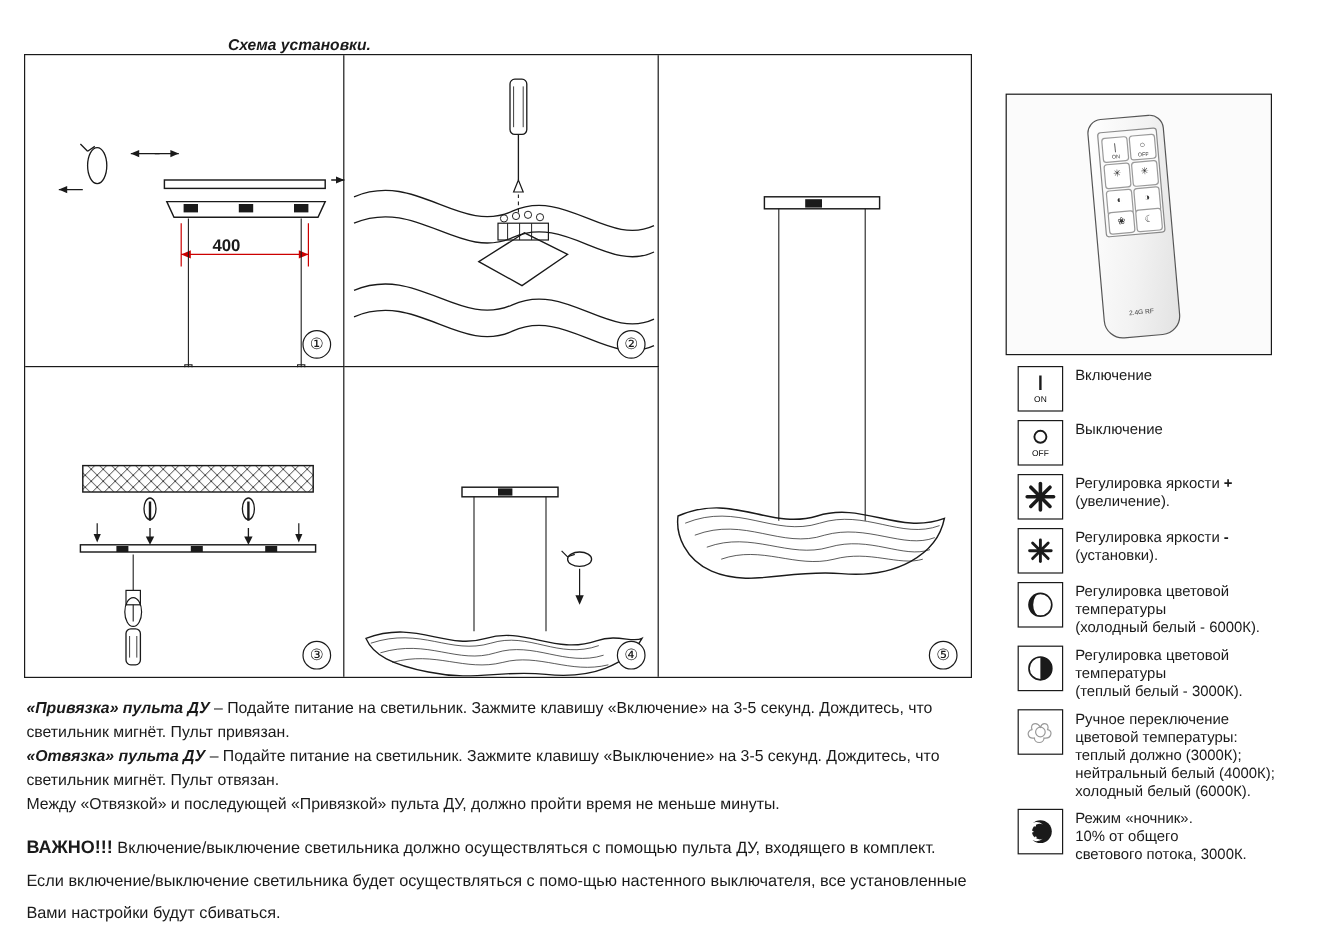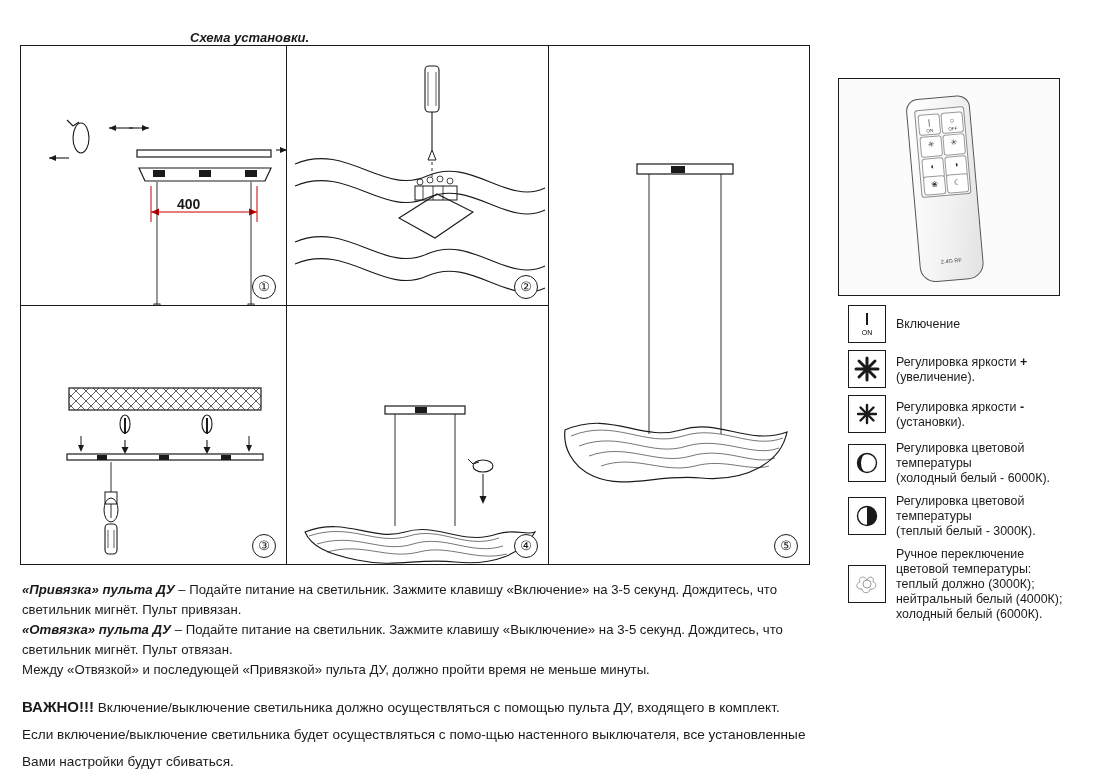--- a/index.html
+++ b/index.html
@@ -62,21 +62,21 @@
     text-align:center; font-size:16.5px; font-weight:bold; line-height:21px;
   }
   .remote-box {
     position:absolute; left:838px; top:78px; width:222px; height:218px;
     border:1.2px solid #1a1a1a; background:#fbfbfb; box-sizing:border-box;
   }
   .legend {
     position:absolute; left:824px; top:305px; width:280px;
   }
   .leg-row {
-    display:flex; align-items:center;
+    display:flex; align-items:flex-start;
     margin-bottom:7px;
     padding-left:24px;
   }
   .leg-ico {
     width:36px; height:36px; flex:0 0 36px;
     border:1.2px solid #1a1a1a; background:#fff;
     margin-right:10px; position:relative;
     display:flex; align-items:center; justify-content:center;
   }
   .leg-txt { font-size:12.4px; line-height:15px; padding-top:1px; }
@@ -309,20 +309,29 @@
     <div class="leg-row">
       <div class="leg-ico">
         <svg width="20" height="26" viewBox="0 0 20 26">
             <line x1="10" y1="2" x2="10" y2="14" stroke="#1a1a1a" stroke-width="2"></line>
             <text x="10" y="24" font-size="7" text-anchor="middle" font-family="Liberation Sans, sans-serif">ON</text>
           </svg>
       </div>
       <div class="leg-txt">Включение</div>
     </div>
 
+    <div class="leg-row">
+      <div class="leg-ico">
+        <svg width="20" height="26" viewBox="0 0 20 26">
+            <circle cx="10" cy="8" r="5" fill="none" stroke="#1a1a1a" stroke-width="1.6"></circle>
+            <text x="10" y="24" font-size="7" text-anchor="middle" font-family="Liberation Sans, sans-serif">OFF</text>
+          </svg>
+      </div>
+      <div class="leg-txt">Выключение</div>
+    </div>
 
     <div class="leg-row">
       <div class="leg-ico">
         <svg width="26" height="26" viewBox="0 0 26 26">
           <g stroke="#1a1a1a" stroke-width="3" stroke-linecap="round">
             <line x1="13" y1="2" x2="13" y2="24"></line>
               <line x1="2" y1="13" x2="24" y2="13"></line>
             <line x1="5" y1="5" x2="21" y2="21"></line>
               <line x1="21" y1="5" x2="5" y2="21"></line>
           </g>
@@ -392,15 +401,33 @@
       </div>
       <div class="leg-txt">
         <span>Ручное переключение</span><br>
         <span>цветовой температуры:</span><br>
         <span>теплый должно (3000К);</span><br>
         <span>нейтральный белый (4000К);</span><br>
         <span>холодный белый (6000К).</span>
       </div>
     </div>
 
+    <div class="leg-row">
+      <div class="leg-ico">
+        <svg width="26" height="26" viewBox="0 0 26 26">
+          <circle cx="13" cy="13" r="9.5" fill="#1a1a1a"></circle>
+          <path d="M15 7 A6.5 6.5 0 1 0 15 19 A8 8 0 1 1 15 7 Z" fill="#ffffff"></path>
+          <g fill="#ffffff">
+              <circle cx="8.5" cy="8" r="0.9"></circle>
+              <circle cx="9" cy="18" r="0.9"></circle>
+              <circle cx="6.5" cy="13" r="0.8"></circle>
+            </g>
+        </svg>
+      </div>
+      <div class="leg-txt">
+        <span>Режим «ночник».</span><br>
+        <span>10% от общего</span><br>
+        <span>светового потока, 3000К.</span>
+      </div>
+    </div>
 
   </div>
 </div>
 
 </body></html>

